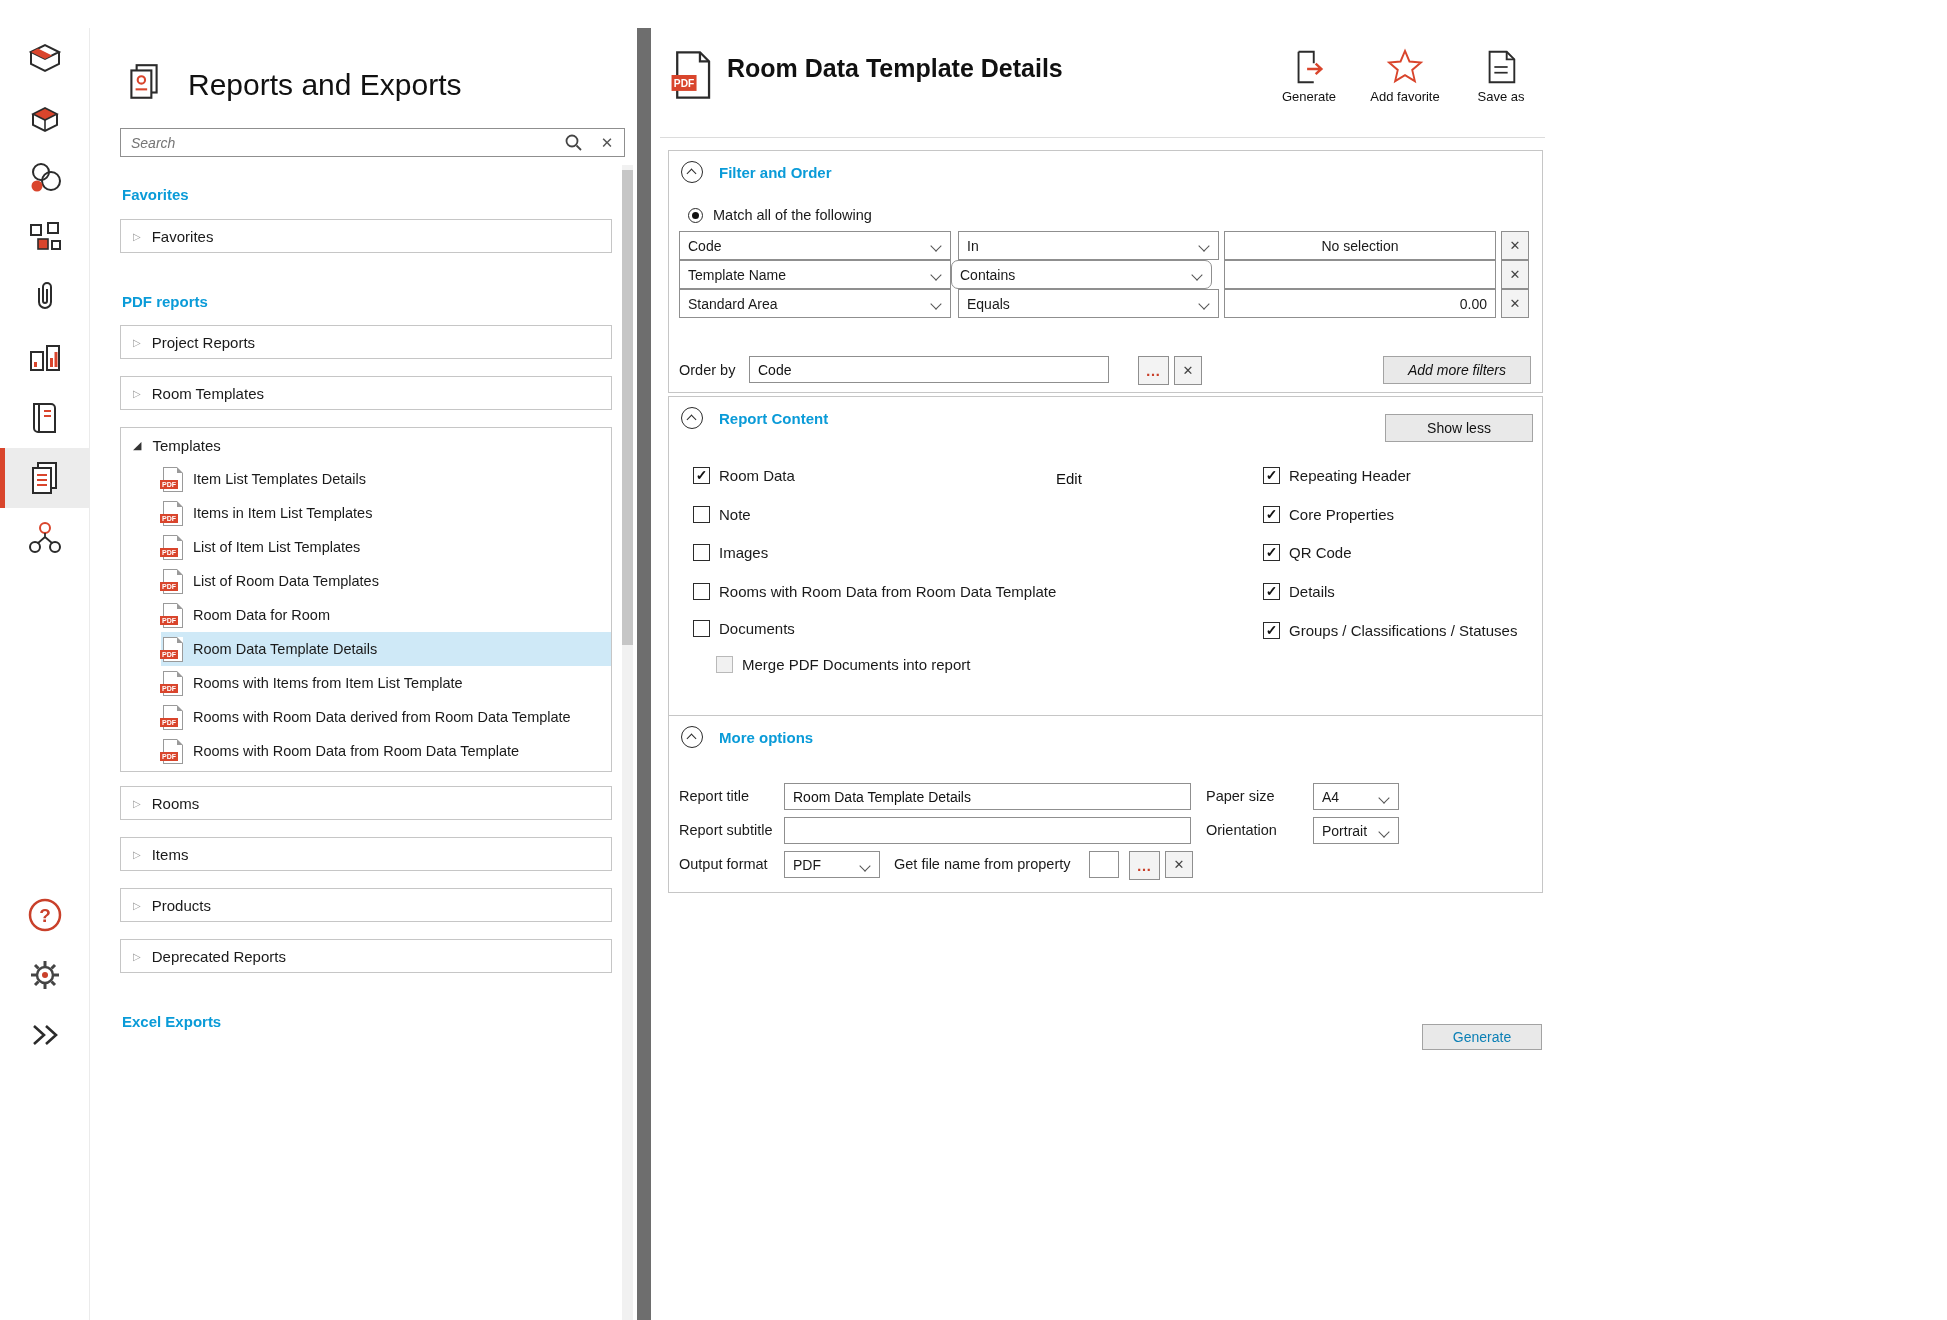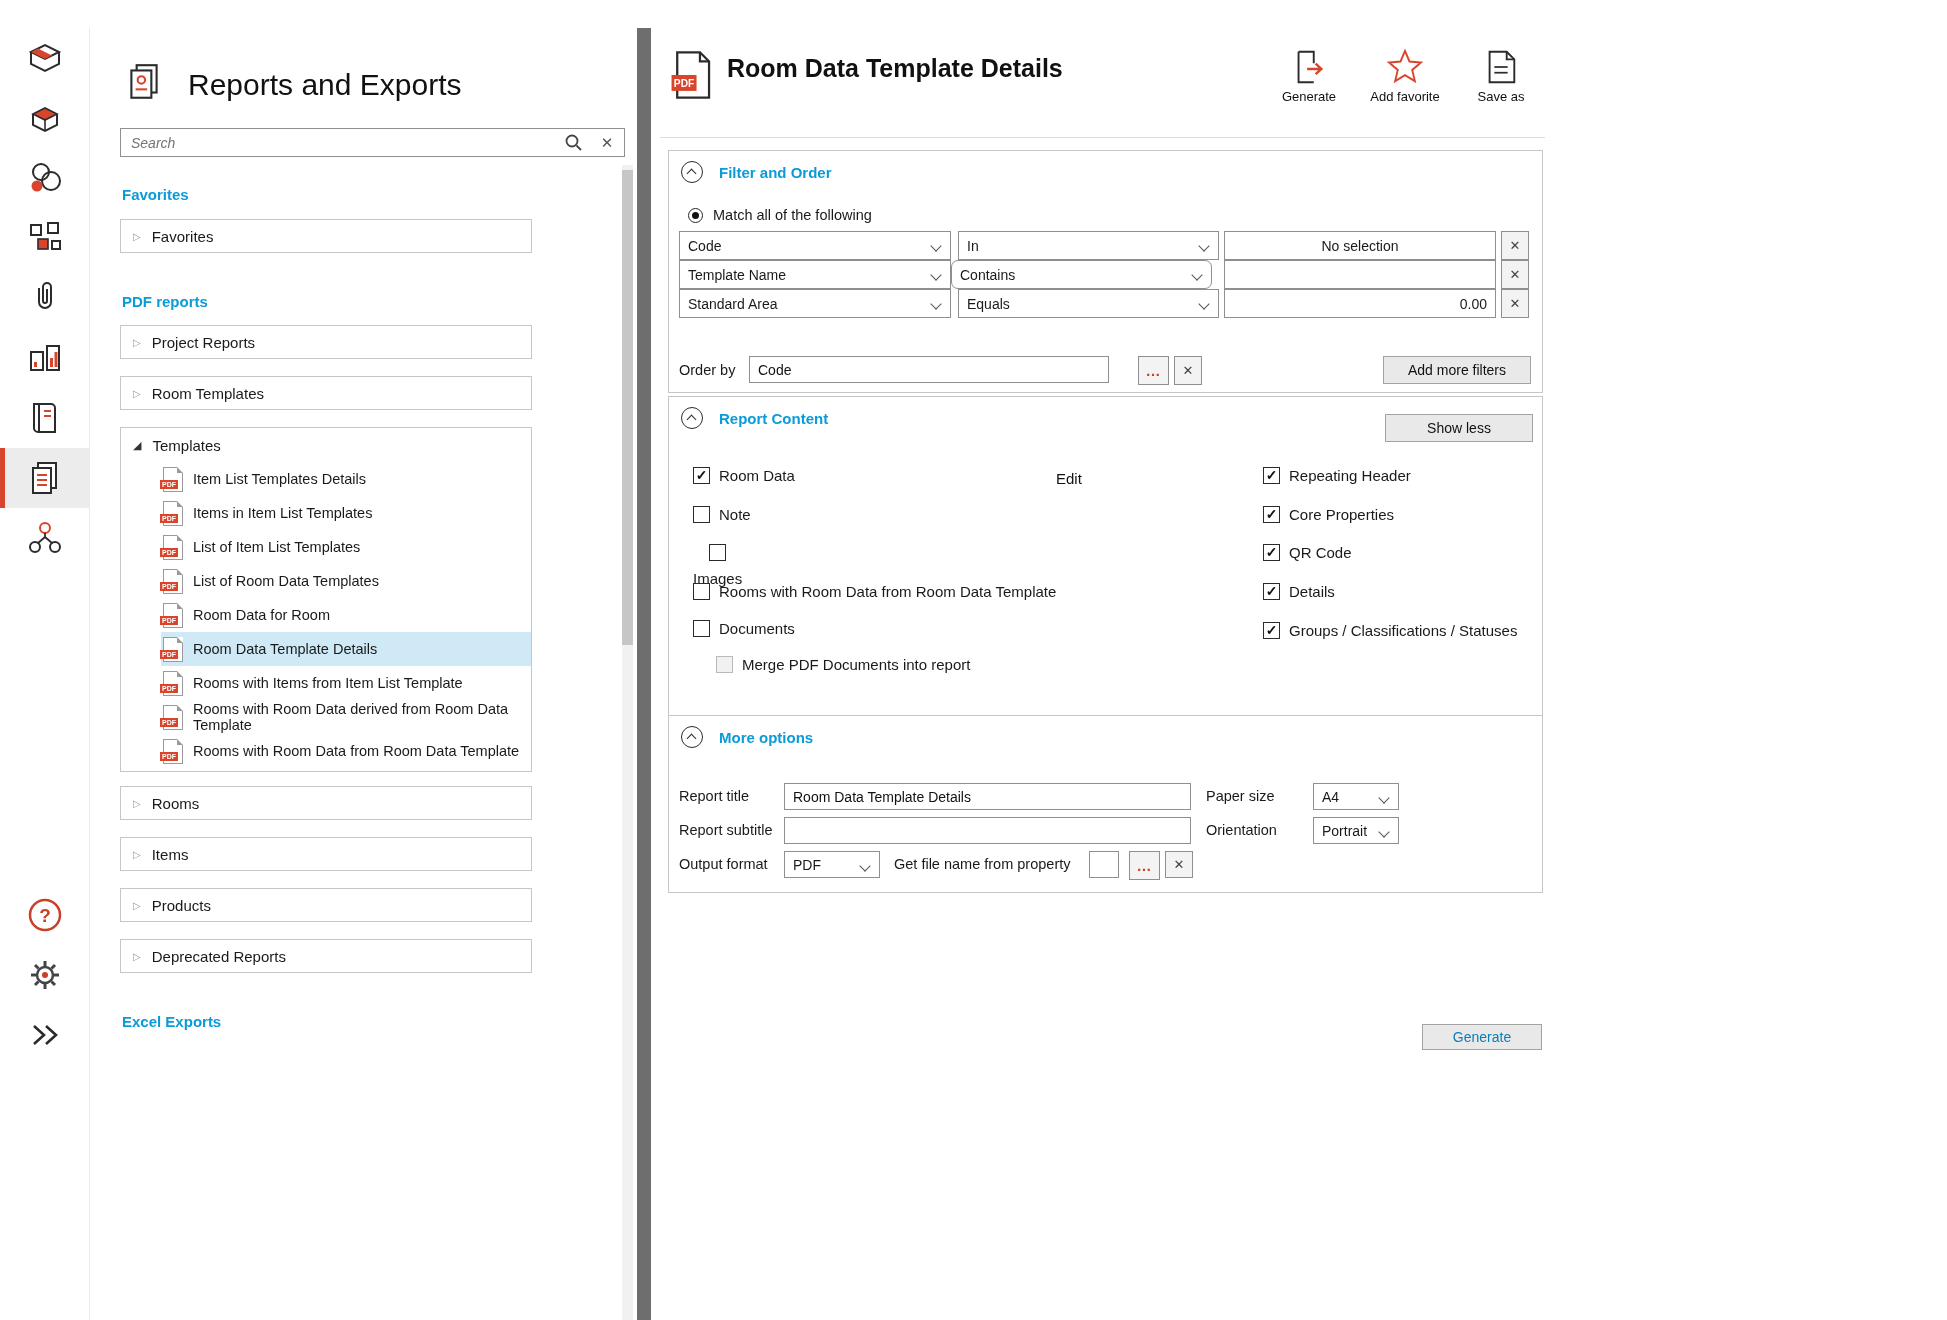--- a/index.html
+++ b/index.html
@@ -26,21 +26,21 @@
   .left-panel { position:absolute; left:90px; top:28px; width:547px; height:1292px; background:#fff; }
   .lp-head-icon { position:absolute; left:33px; top:33px; }
   .lp-title { position:absolute; left:98px; top:40px; font-size:30px; font-weight:400; color:#111; }
   .search { position:absolute; left:30px; top:100px; width:505px; height:29px;
             border:1px solid #8f8f8f; display:flex; align-items:center; background:#fff; }
   .search input { flex:1; border:none; outline:none; font-style:italic; font-size:14px;
                   color:#737373; padding:0 10px; font-family:"Liberation Sans", sans-serif; background:transparent; }
   .search .sicon { width:34px; display:flex; align-items:center; justify-content:center; cursor:pointer; }
   .search .clear { color:#555; font-size:15px; }
 
-  .lp-scroll { position:absolute; left:30px; top:158px; width:412px; }
+  .lp-scroll { position:absolute; left:30px; top:158px; width:492px; }
   .sec-head { color:#0a9bd8; font-size:15px; font-weight:bold; height:18px; margin:0 0 15px 2px; }
   .mb40 { margin-bottom:40px !important; } .mb14 { margin-bottom:14px !important; }
   .group-box { border:1px solid #c6c6c6; height:34px; display:flex; align-items:center; gap:11px;
                padding:0 12px; font-size:15px; background:#fff; margin-bottom:17px; cursor:pointer; }
   .tri { color:#9b9b9b; font-size:10px; }
   .tri-open { color:#333; font-size:11px; }
   .tree-box { border:1px solid #c6c6c6; margin-bottom:14px; padding-bottom:3px; }
   .tree-head { height:34px; display:flex; align-items:center; gap:11px; padding:0 12px;
                font-size:15px; cursor:pointer; }
   .tree-item { height:34px; display:flex; align-items:center; gap:10px;
@@ -426,40 +426,40 @@
 
       <div class="order-row">
         <span class="order-label">Order by</span>
         <input class="box-input order-inp" style="top: 0px;" value="Code">
         <div class="dots-btn" style="left:469px;top:0;">
           <span>…</span>
         </div>
         <div class="xbtn" style="left:505px;top:0;">
           <span>✕</span>
         </div>
-        <div class="btn" style="position:absolute;left:714px;top:0;width:148px;height:28px;">Add more filters</div>
+        <div class="btn" style="position:absolute;left:714px;top:0;width:148px;height:28px;font-style:italic;">Add more filters</div>
       </div>
     </div>
 
     <div class="sec-box box-content">
       <div class="collapse"></div>
       <div class="sec-title">Report Content</div>
       <div class="btn" style="position:absolute;left:716px;top:17px;width:148px;height:28px;">Show less</div>
 
       <div class="check-row" style="left:24px;top:70px;">
         <span class="cb checked"></span>
         <span>Room Data</span>
       </div>
       <span class="edit-link">Edit</span>
 
       <div class="check-row" style="left:24px;top:109px;">
         <span class="cb"></span>
         <span>Note</span>
       </div>
-      <div class="check-row" style="left:24px;top:147px;flex-direction:column;">
+      <div class="check-row" style="left:24px;top:147px;">
         <span class="cb"></span>
         <span>Images</span>
       </div>
       <div class="check-row" style="left:24px;top:186px;">
         <span class="cb"></span>
         <span>Rooms with Room Data from Room Data Template</span>
       </div>
       <div class="check-row" style="left:24px;top:223px;">
         <span class="cb"></span>
         <span>Documents</span>

